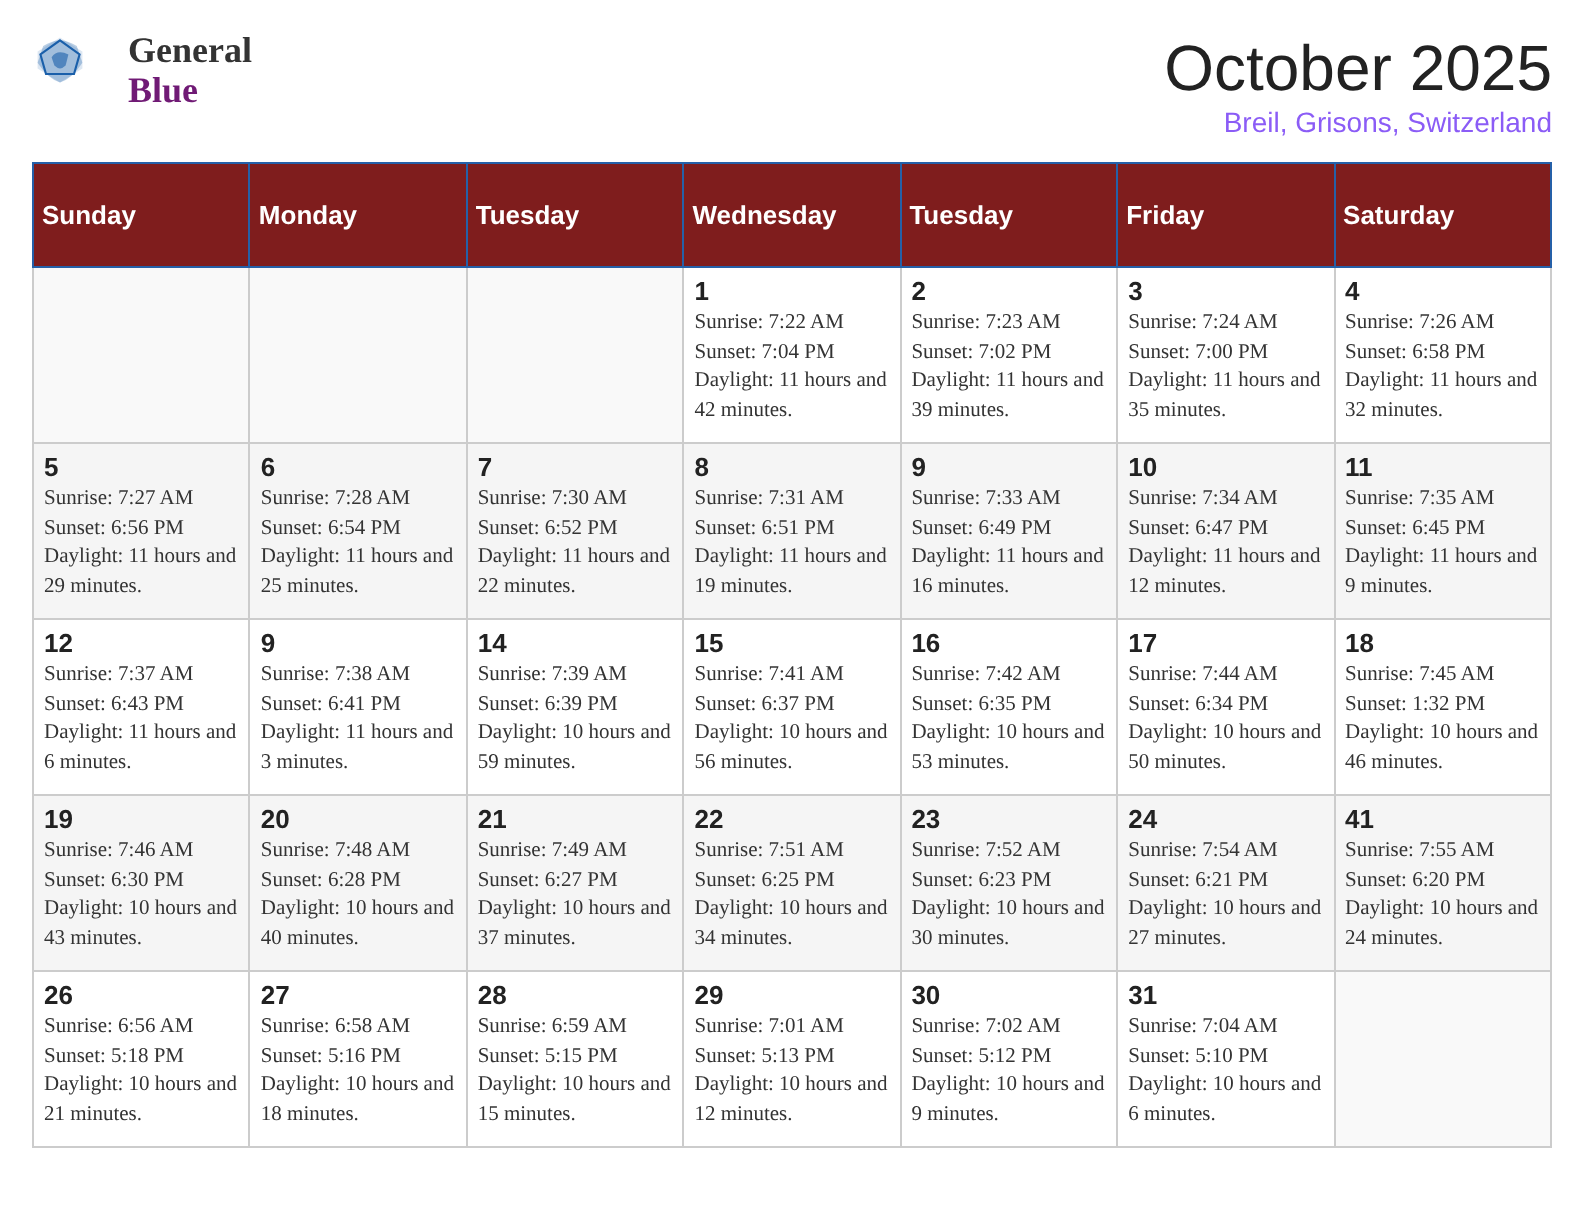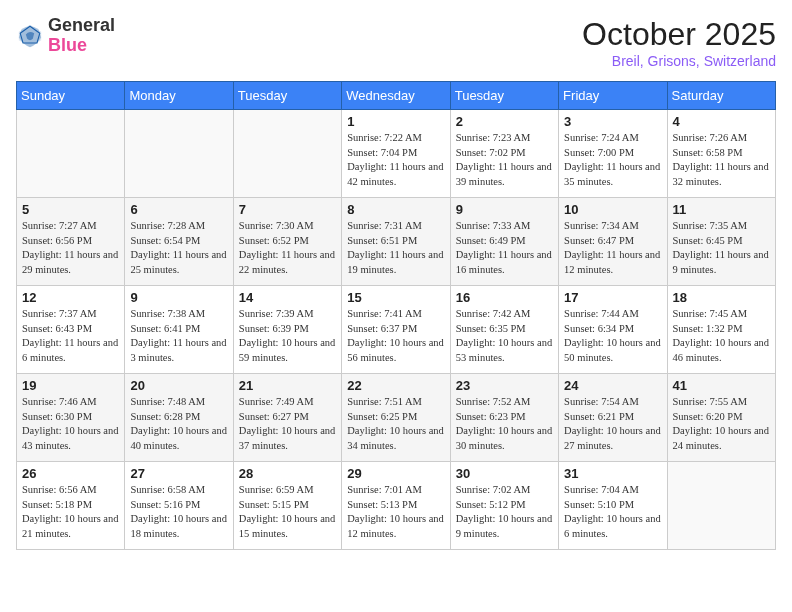--- a/index.html
+++ b/index.html
@@ -11,30 +11,31 @@
       padding: 16px;
     }
     .header {
       display: flex;
       justify-content: space-between;
       align-items: flex-start;
       margin-bottom: 12px;
     }
     .logo {
       display: flex;
-      align-items: center;
-      gap: 4px;
+      align-items: flex-start;
+      gap: 20px;
+      font-family: Liberation Serif, serif;
     }
     .logo-text {
       font-size: 18px;
       font-weight: bold;
       line-height: 1.1;
     }
     .logo-general { color: #333; }
-    .logo-blue { color: #ec4899; }
+    .logo-blue { color: #701a75; }
     .logo-icon {
       width: 28px;
       height: 28px;
     }
     .title-block {
       text-align: right;
       margin-left: 44px;
     }
     .month-title {
       font-size: 32px;
@@ -44,25 +45,25 @@
     .subtitle {
       font-size: 14px;
       color: #8b5cf6;
     }
     .calendar {
       width: 100%;
       border-collapse: collapse;
       border: 1px solid #ccc;
     }
     .calendar th {
-      background-color: #3b82f6;
+      background-color: #7f1d1d;
       color: #fff;
       font-size: 13px;
-      font-weight: normal;
-      padding: 6px 4px;
+      font-weight: bold;
+      padding: 18px 4px;
       text-align: left;
       border: 1px solid #2560a8;
     }
     .calendar td {
       border: 1px solid #ccc;
       vertical-align: top;
       padding: 4px 5px;
       width: calc(100% / 7);
       height: 88px;
       background: #fff;

